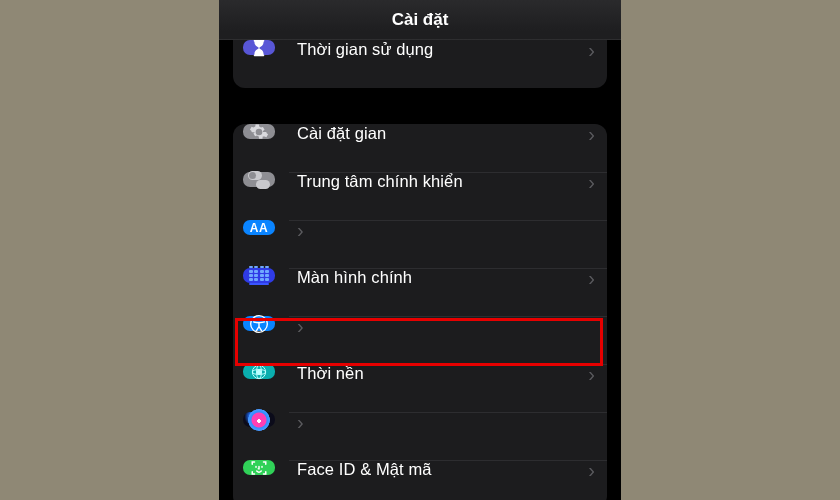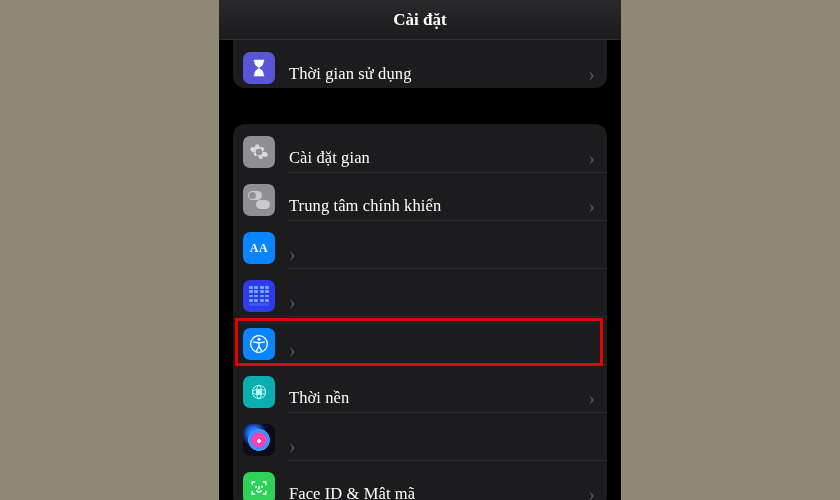--- a/index.html
+++ b/index.html
@@ -18,21 +18,20 @@
     position: relative;
   }
   .phone {
     position: absolute;
     left: 219px;
     top: 0;
     width: 402px;
     height: 500px;
     background: #000;
     overflow: hidden;
-    font-family: Liberation Serif, serif;
   }
   .hdr {
     height: 40px;
     background: linear-gradient(#2a2a2c,#1e1e20 80%);
     display: flex;
     align-items: center;
     justify-content: center;
     color: #fff;
     font-size: 17px;
     font-weight: 600;
@@ -47,36 +46,36 @@
   }
   .group {
     margin: 0 14px 36px 14px;
     background: #1c1c1e;
     border-radius: 12px;
     overflow: hidden;
   }
   .group.first { margin-top: 0; border-top-left-radius: 0; border-top-right-radius: 0;}
   .row {
     display: flex;
-    align-items: flex-end;
+    align-items: flex-start;
     height: 48px;
     padding: 0 12px 4px 10px;
     position: relative;
   }
   .row + .row::before {
     content: "";
     position: absolute;
     left: 56px; right: 0; top: 0;
     height: 1px;
     background: #2d2d30;
   }
   .icon {
-    width: 32px; height: 32px;
+    width: 32px; height: 15px;
     border-radius: 7px;
-    margin-right: 14px;
+    margin-right: 22px;
     display: flex;
     align-items: center;
     justify-content: center;
     color: #fff;
     flex: 0 0 32px;
   }
   .label {
     flex: 1;
     color: #fff;
     font-size: 16.5px;
@@ -203,20 +202,21 @@
                 <span></span>
                 <span></span>
                 <span></span>
               <span></span>
                 <span></span>
                 <span></span>
                 <span></span>
               <span class="dock"></span>
             </div>
           </div>
+          <div class="label">Màn hình chính</div>
           <div class="chev">›</div>
         </div>
 
         <div class="row">
           <div class="icon i-access">
             <svg width="20" height="20" viewBox="0 0 24 24" fill="none">
               <circle cx="12" cy="12" r="10" stroke="#fff" stroke-width="1.6"></circle>
               <circle cx="12" cy="6.2" r="1.8" fill="#fff"></circle>
               <path d="M5.5 9.5c2 .8 4 .9 6.5.9s4.5-.1 6.5-.9M12 10v5m0 0l-3 5m3-5l3 5" stroke="#fff" stroke-width="1.7" stroke-linecap="round"></path>
             </svg>

